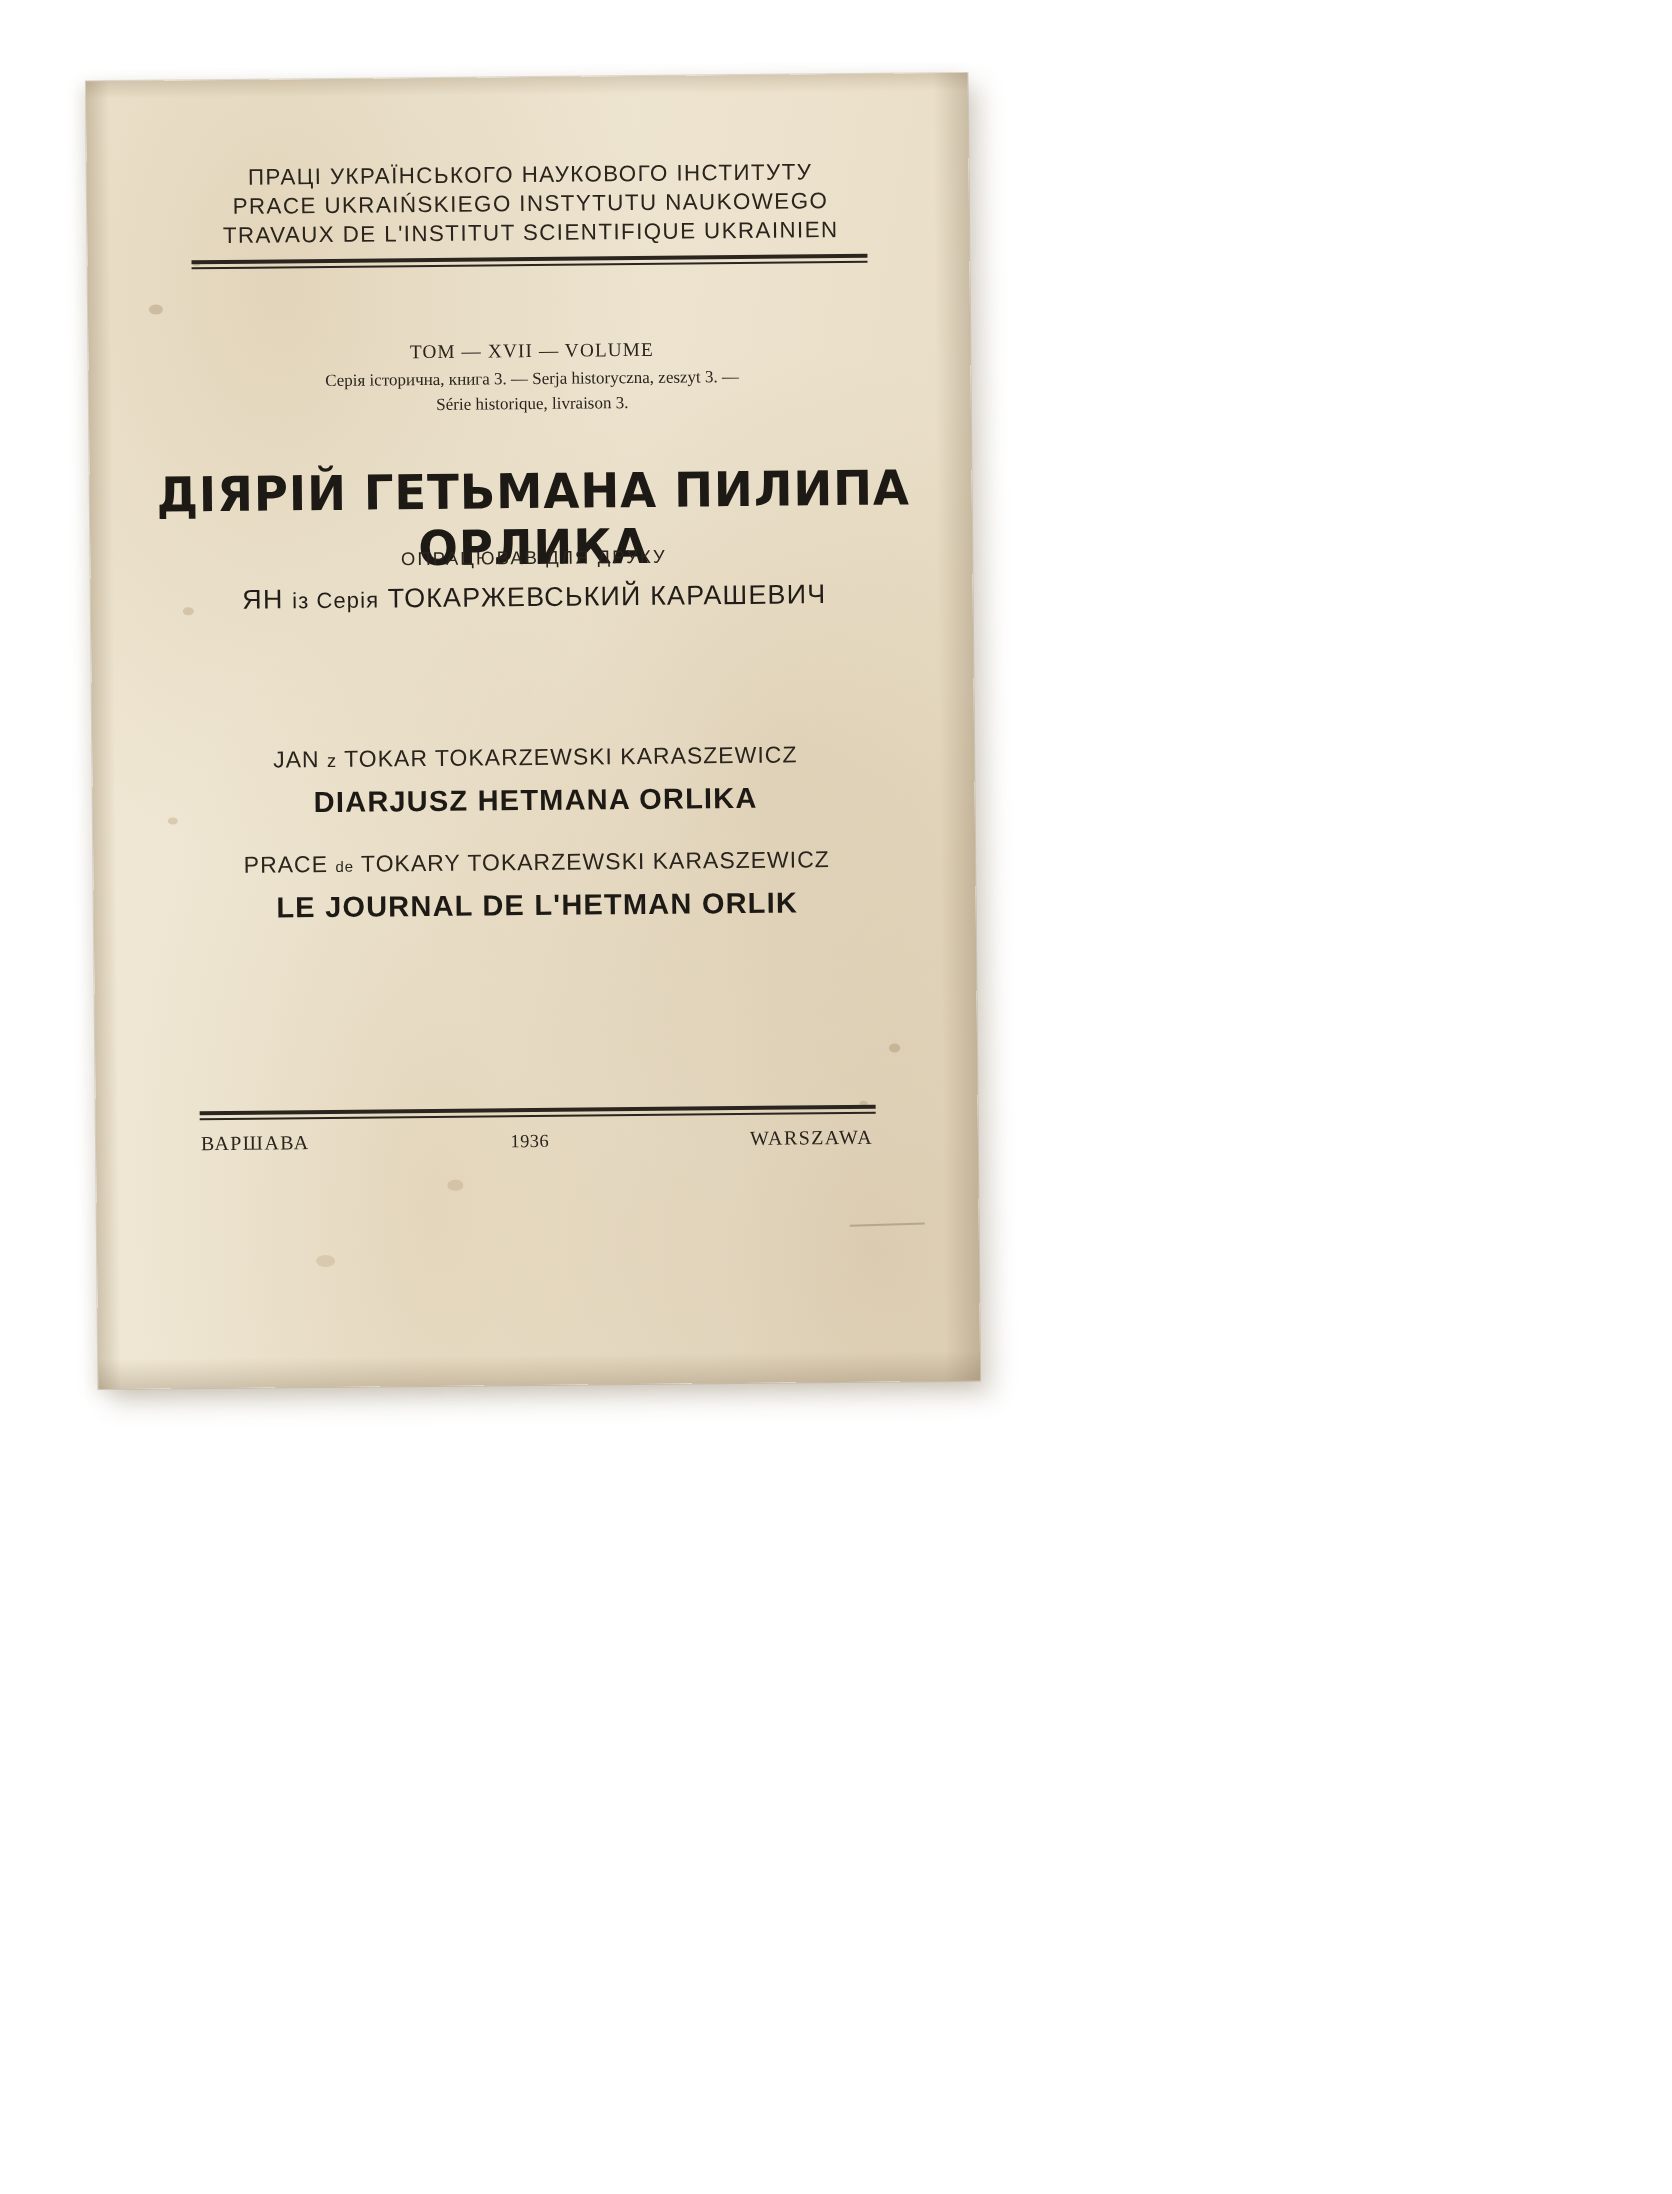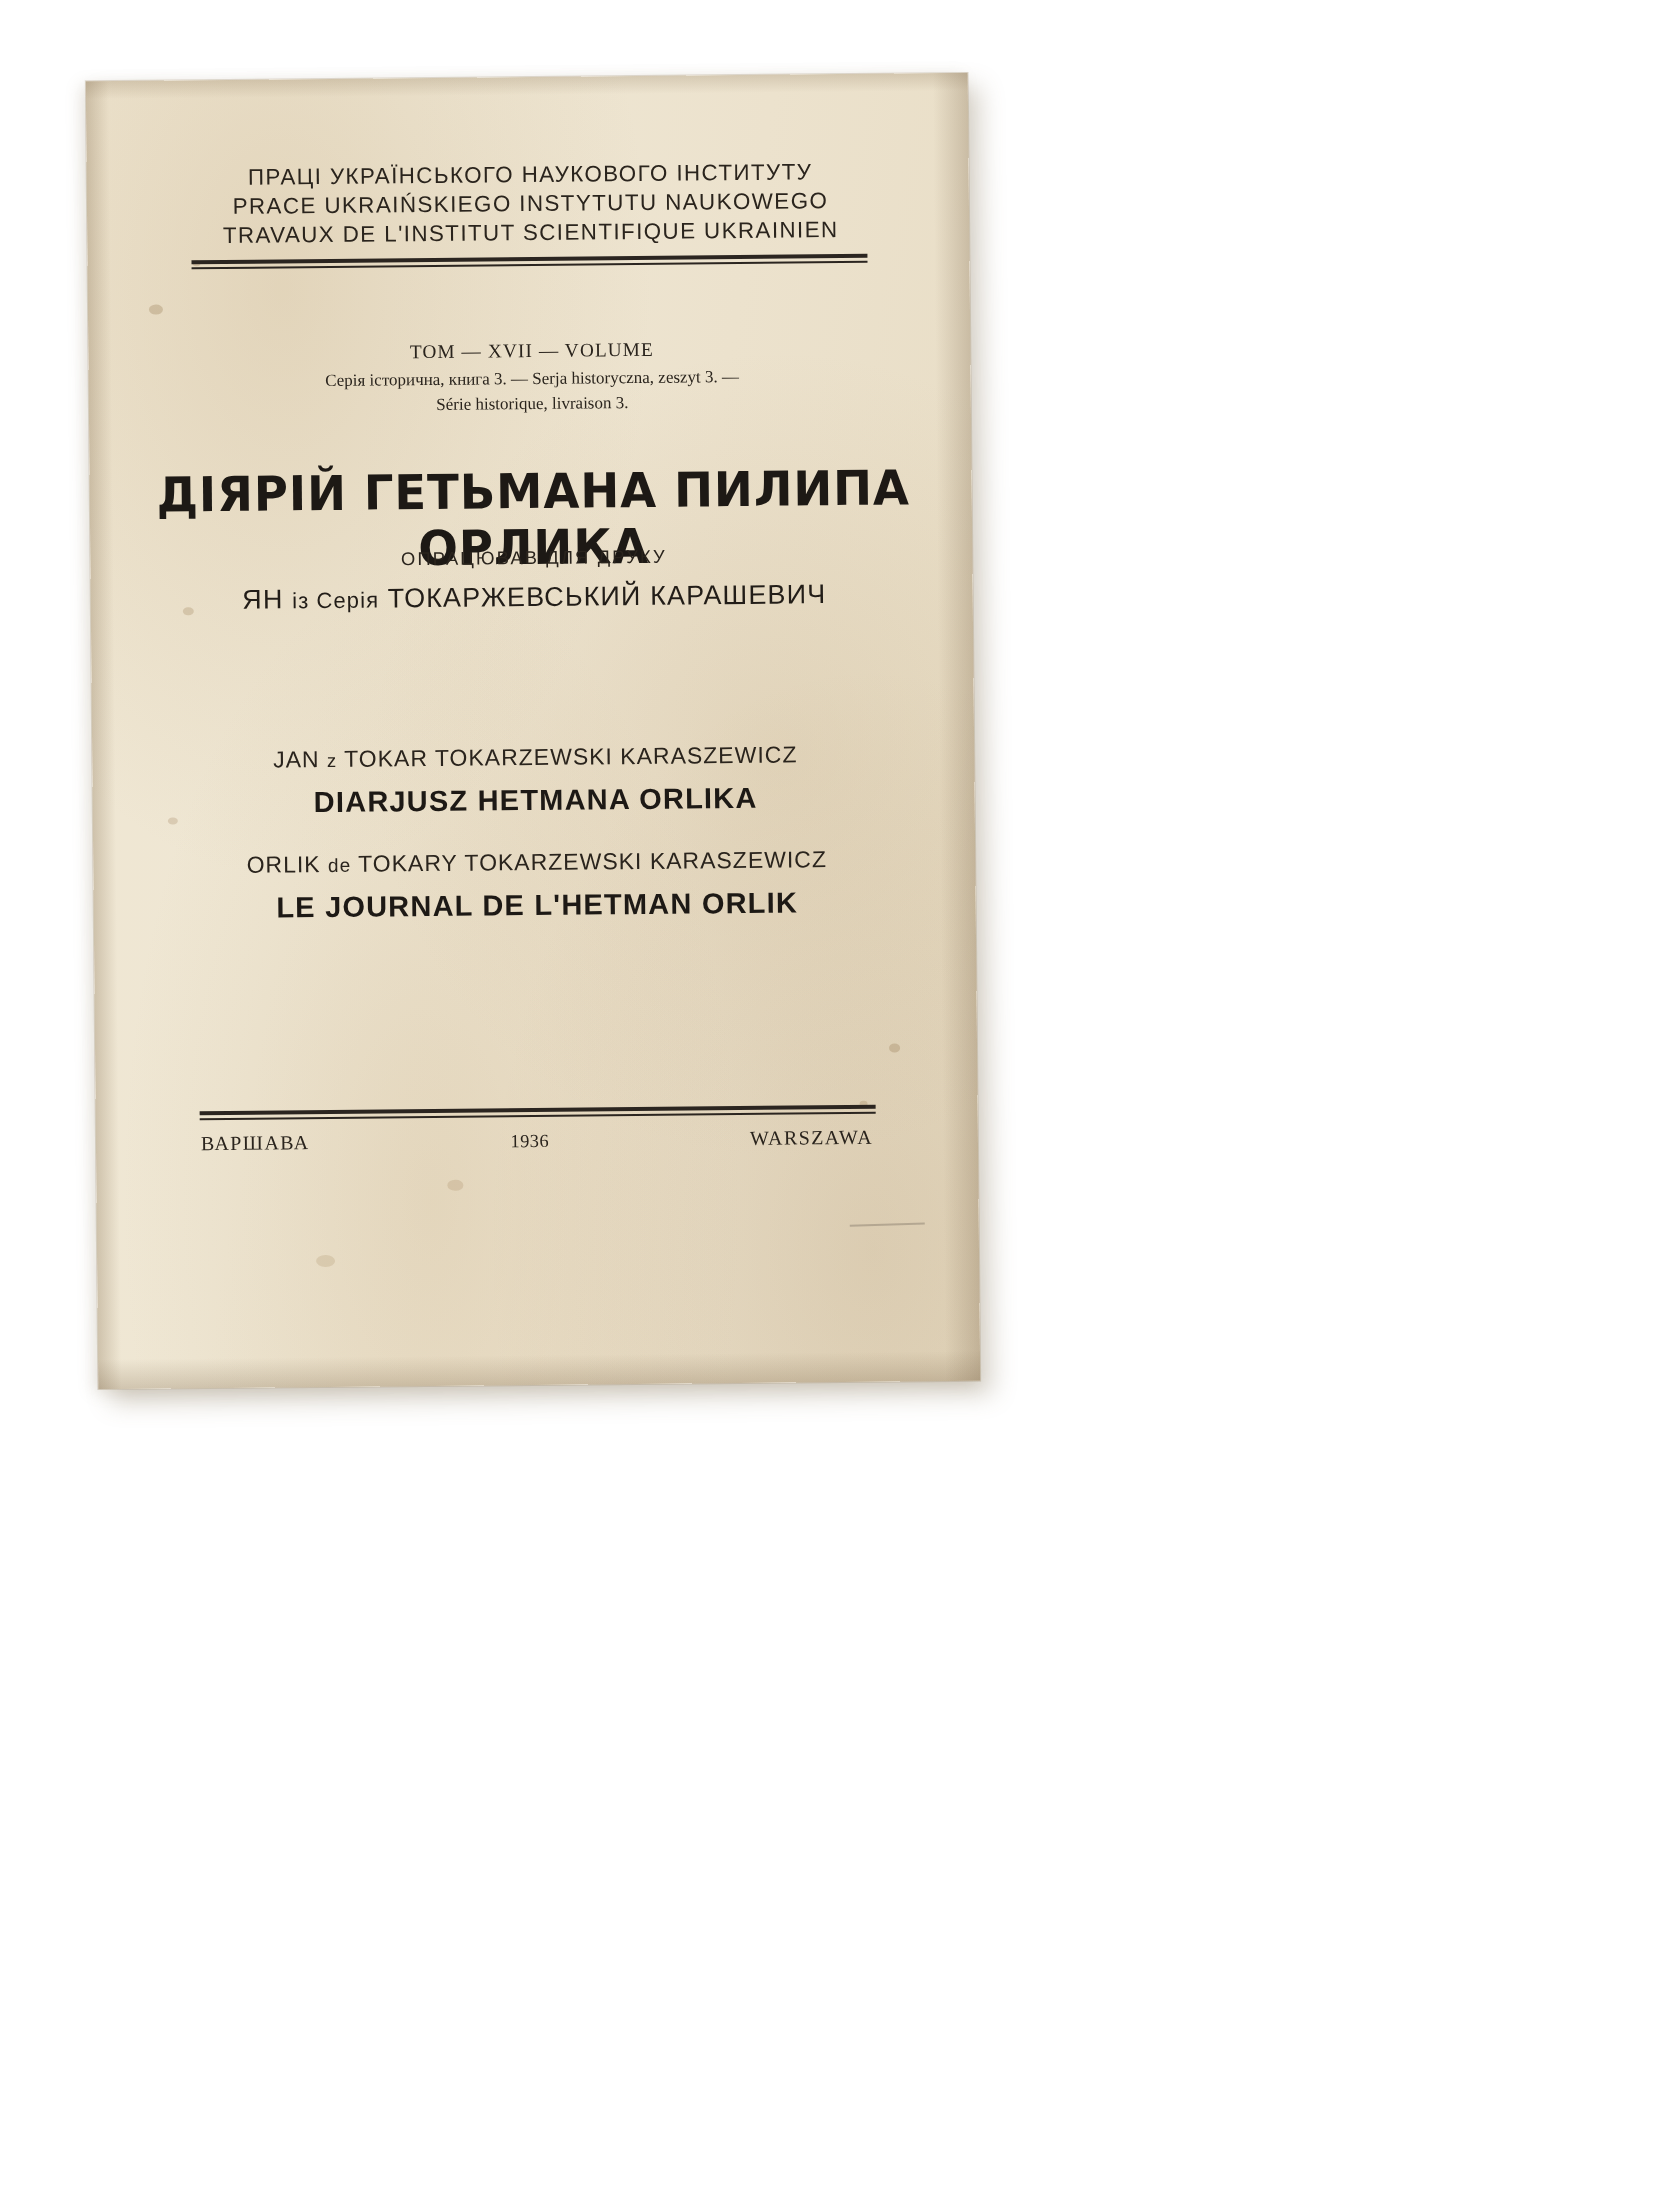--- a/index.html
+++ b/index.html
@@ -196,21 +196,21 @@
   .fr-author {
     position: absolute;
     left: 97px;
     top: 772px;
     width: 693px;
     text-align: center;
     font-size: 23px;
     letter-spacing: 1px;
     color: #2a241d;
   }
-  .fr-author .lc { font-size: 19px; }
+  .fr-author .lc { font-size: 15px; }
 
   .fr-title {
     position: absolute;
     left: 97px;
     top: 812px;
     width: 693px;
     text-align: center;
     font-size: 29px;
     font-weight: bold;
     letter-spacing: 1.2px;
@@ -311,21 +311,21 @@
     </div>
 
     <div class="pl-author">
       <span>JAN</span>
       <span class="lc">z</span>
       <span>TOKAR TOKARZEWSKI KARASZEWICZ</span>
     </div>
     <div class="pl-title">DIARJUSZ HETMANA ORLIKA</div>
 
     <div class="fr-author">
-      <span>ORLIK</span>
+      <span>PRACE</span>
       <span class="lc">de</span>
       <span>TOKARY TOKARZEWSKI KARASZEWICZ</span>
     </div>
     <div class="fr-title">LE JOURNAL DE L'HETMAN ORLIK</div>
 
     <div class="rule-bottom">
       <div class="r1"></div>
       <div class="r2"></div>
     </div>
 

